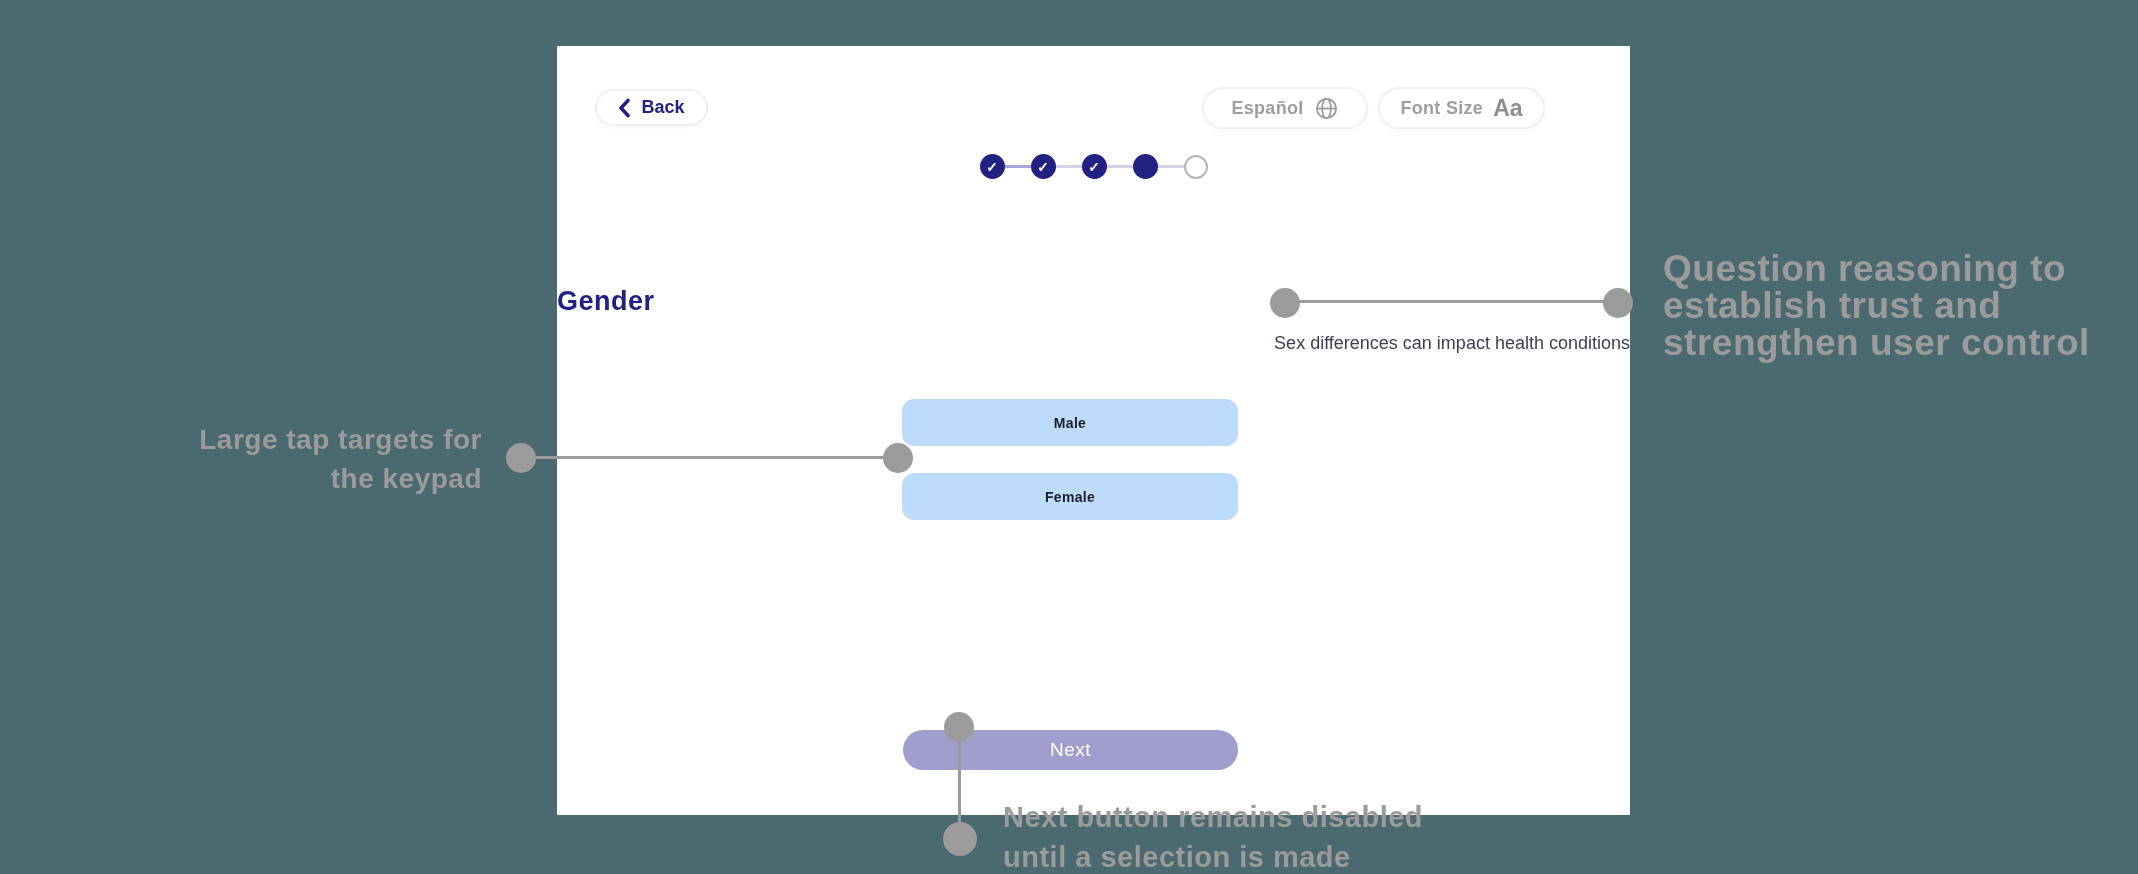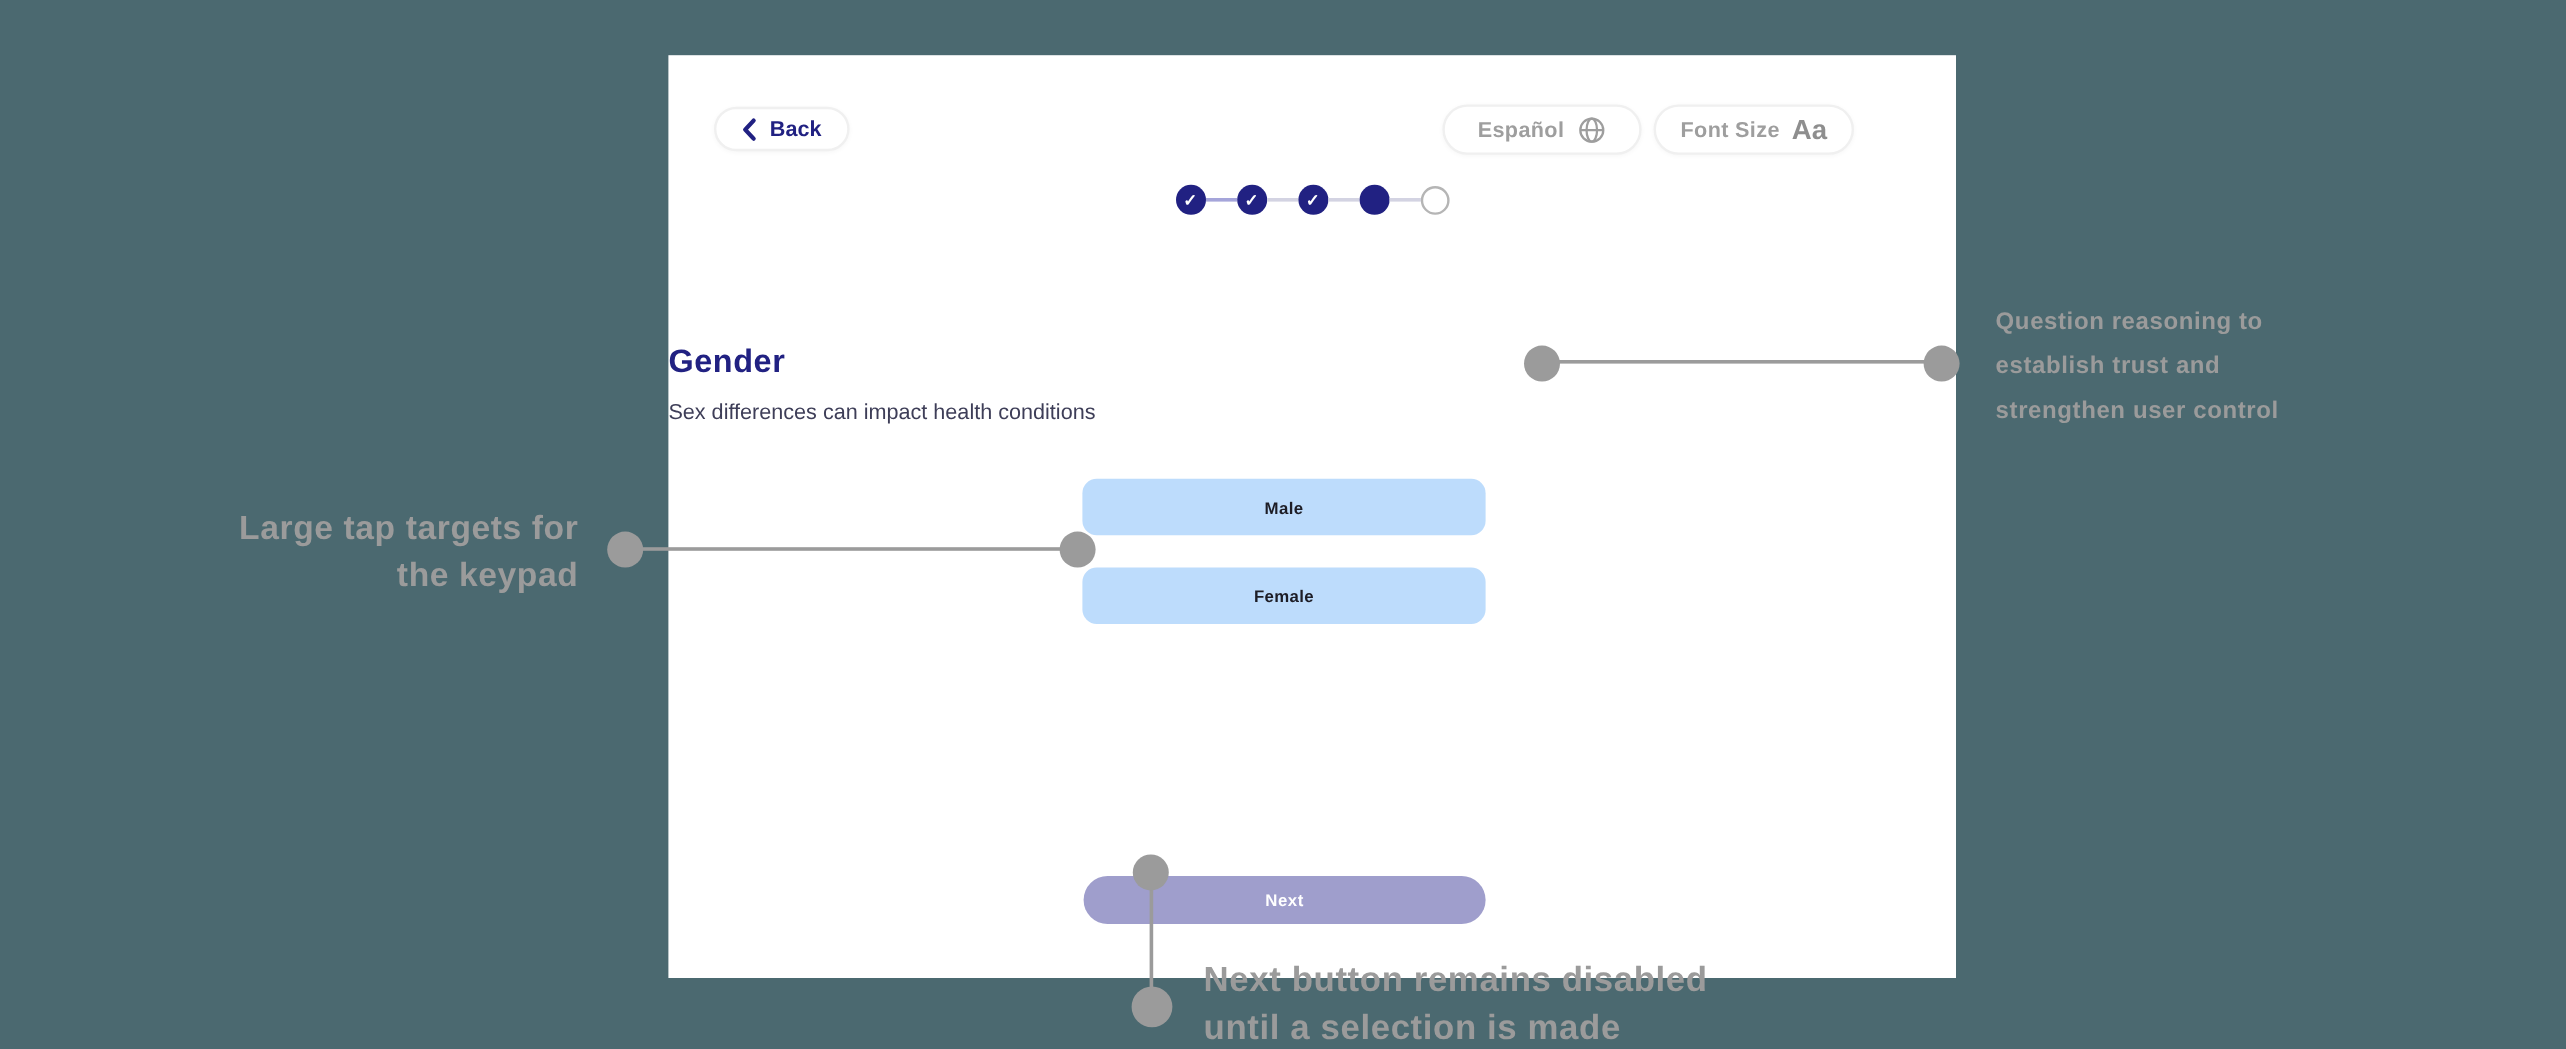--- a/index.html
+++ b/index.html
@@ -26,38 +26,38 @@
 
   .stepper{position:absolute;left:0;right:0;top:108px;display:flex;align-items:center;justify-content:center;}
   .step{width:25px;height:25px;border-radius:50%;background:var(--navy);color:#fff;
         display:flex;align-items:center;justify-content:center;font-size:14px;font-weight:bold;flex:0 0 auto;}
   .step.upcoming{background:#fff;border:2.5px solid var(--step-upcoming);width:24px;height:24px;}
   .conn{width:26px;height:3px;background:var(--conn);flex:0 0 auto;}
   .conn-active{background:var(--conn-active);}
 
   .title{position:absolute;left:0;right:0;top:240px;text-align:left;
          color:var(--navy);font-size:27px;font-weight:bold;letter-spacing:0.5px;}
-  .subtitle{position:absolute;left:0;right:0;top:287px;text-align:left;
+  .subtitle{position:absolute;left:0;right:0;top:287px;text-align:right;
             color:var(--subtitle);font-size:18px;}
 
   .options{position:absolute;left:345px;top:353px;width:336px;}
   .option{width:336px;height:47px;margin-bottom:27px;background:var(--option-bg);border-radius:12px;
           display:flex;align-items:center;justify-content:center;
           color:var(--option-text);font-size:14px;font-weight:bold;cursor:pointer;letter-spacing:0.3px;}
 
   .next-btn{position:absolute;left:346px;top:684px;width:335px;height:40px;border-radius:20px;
             background:var(--next-bg);display:flex;align-items:center;justify-content:center;cursor:pointer;}
-  .next-btn .lbl{color:var(--next-text);font-size:14px;font-weight:bold;letter-spacing:0.5px;}
+  .next-btn .lbl{color:var(--next-text);font-size:19px;font-weight:normal;letter-spacing:0.5px;}
 
   .dot{position:absolute;width:30px;height:30px;border-radius:50%;background:var(--annotation);z-index:5;}
   .dot-lg{width:34px;height:34px;}
   .conn-line{position:absolute;background:var(--annotation);z-index:4;}
 
   .annotation{position:absolute;color:var(--annotation);font-weight:bold;white-space:pre-line;z-index:3;}
-  .ann-right{left:1663px;top:250px;font-size:20px;line-height:37px;letter-spacing:0.5px;}
+  .ann-right{left:1663px;top:250px;font-size:37px;line-height:37px;letter-spacing:0.5px;}
   .ann-left{left:15px;top:420px;width:467px;text-align:right;font-size:28px;line-height:39px;letter-spacing:0.5px;}
   .ann-bottom{left:1003px;top:797px;font-size:29px;line-height:40px;letter-spacing:0.5px;}
 
   svg{display:block;}
 </style>
 </head>
 <body>
 
 <div class="card">
 

